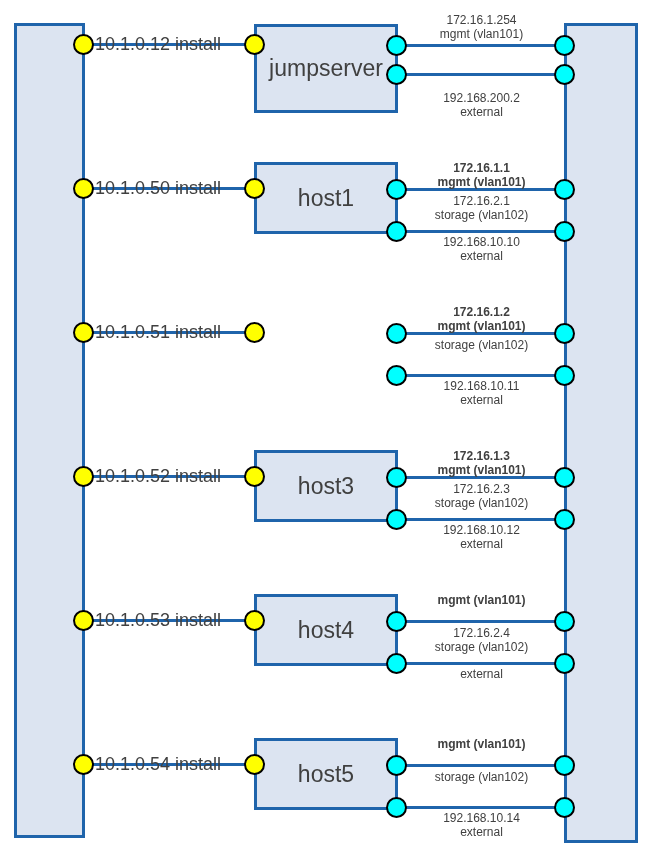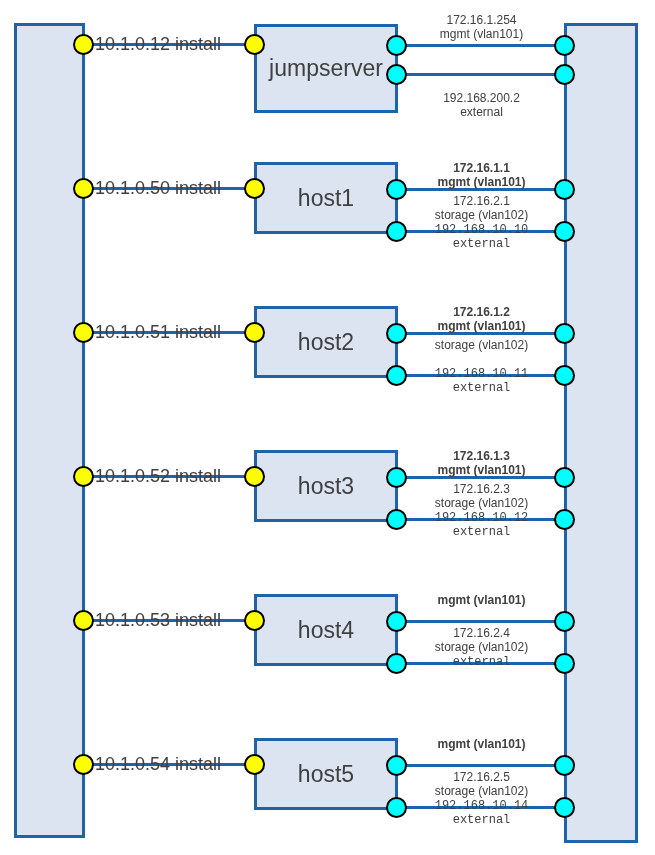--- a/index.html
+++ b/index.html
@@ -46,21 +46,21 @@
   .node{position:absolute;left:254px;width:144px;box-sizing:border-box;border:3px solid var(--line);
         background:var(--fill);display:flex;align-items:center;justify-content:center;}
   .host .node{top:18px;height:72px;}
   .jump .node{top:24px;height:89px;}
   .node-label{font-size:23px;color:var(--text);white-space:nowrap;}
 
   .netlabel{position:absolute;left:400px;width:163px;text-align:center;font-size:12px;line-height:14px;
             color:var(--text);white-space:nowrap;}
   .host .nl0{top:17px;font-weight:bold;}
   .host .nl1{top:50px;}
-  .host .nl2{top:79px;font-family:Liberation Mono, monospace;}
+  .host .nl2{top:91px;}
   .jump .nl0{top:13px;}
   .jump .nl1{top:79px;margin-top:12px;}
 </style>
 </head>
 <body>
 
 <div id="canvas">
 
   <div id="left-bar" class="bar"></div>
   <div id="right-bar" class="bar"></div>
@@ -115,23 +115,20 @@
       <div>192.168.10.10</div>
       <div>external</div>
     </div>
   </div>
 
   <div class="row host r2">
     <div class="hline install-line"></div>
     <div class="hline net-line net-line1"></div>
     <div class="hline net-line net-line2"></div>
     <div class="install-label">10.1.0.51 install</div>
-    <div class="node">
-      <span class="node-label">host2</span>
-    </div>
     <div class="dot yellow d-inst-bar"></div>
     <div class="dot yellow d-inst-node"></div>
     <div class="dot cyan d-n1-node"></div>
     <div class="dot cyan d-n1-bar"></div>
     <div class="dot cyan d-n2-node"></div>
     <div class="dot cyan d-n2-bar"></div>
     <div class="netlabel nl0">
       <div>172.16.1.2</div>
       <div>mgmt (vlan101)</div>
     </div>
@@ -209,21 +206,20 @@
     <div class="dot yellow d-inst-bar"></div>
     <div class="dot yellow d-inst-node"></div>
     <div class="dot cyan d-n1-node"></div>
     <div class="dot cyan d-n1-bar"></div>
     <div class="dot cyan d-n2-node"></div>
     <div class="dot cyan d-n2-bar"></div>
     <div class="netlabel nl0">
       <div>mgmt (vlan101)</div>
     </div>
     <div class="netlabel nl1">
-      <div>172.16.2.5</div>
       <div>storage (vlan102)</div>
     </div>
     <div class="netlabel nl2">
       <div>192.168.10.14</div>
       <div>external</div>
     </div>
   </div>
 
 </div>
 

